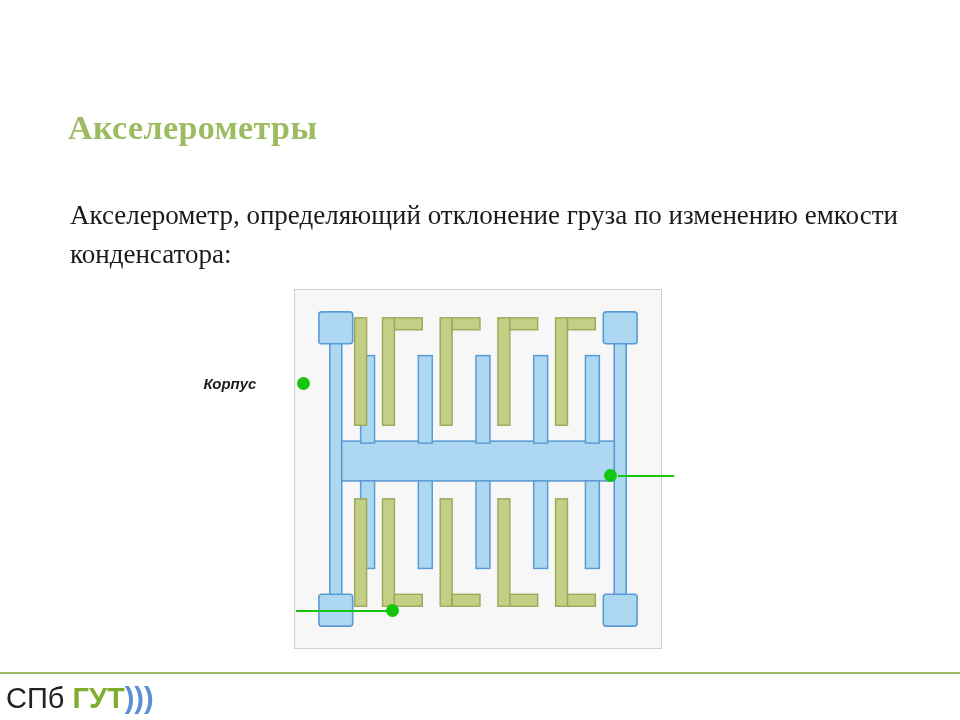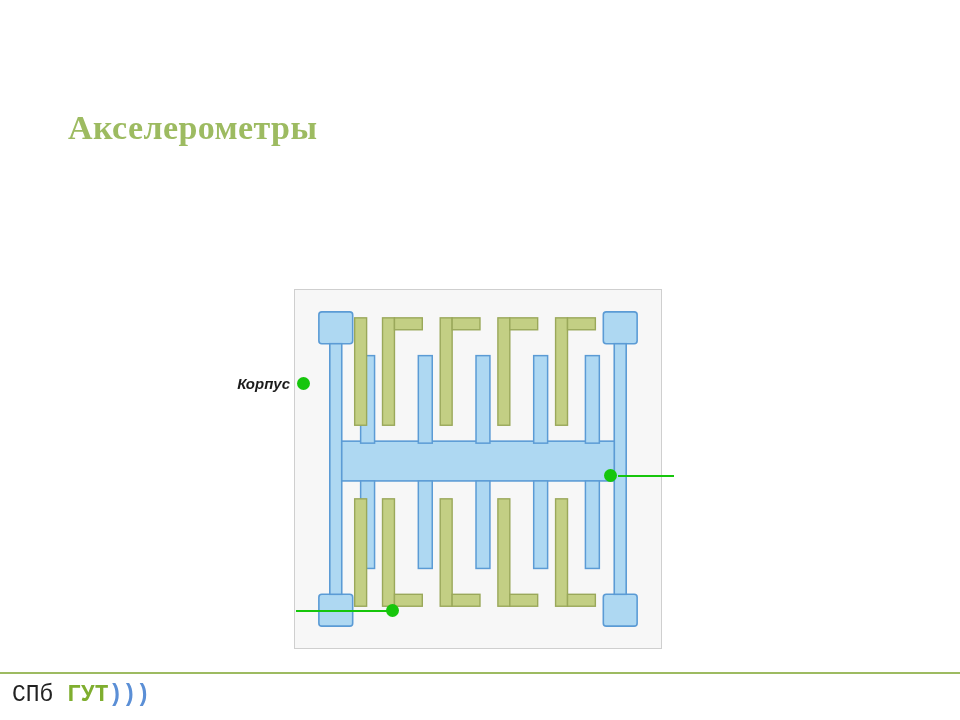--- a/index.html
+++ b/index.html
@@ -67,21 +67,21 @@
   
   .callout {
     position: absolute;
     font-family: "Liberation Sans", sans-serif;
     font-weight: bold;
     font-style: italic;
     font-size: 15px;
     line-height: 23px;
     color: #1c1c1c;
   }
-  .callout.left { text-align: right; }
+  .callout.left { text-align: center; }
   .callout.right { text-align: left; }
 
   .leader {
     position: absolute;
     background: #16c60c;
     height: 2px;
   }
   .dot {
     position: absolute;
     width: 13px;
@@ -96,36 +96,36 @@
     left: 0;
     top: 672px;
     width: 960px;
     height: 2px;
     background: #9dbb61;
   }
   .footer-logo {
     position: absolute;
     left: 6px;
     top: 682px;
-    font-family: Liberation Mono, monospace;
-    font-size: 23px;
+    font-family: Liberation Sans, sans-serif;
+    font-size: 29px;
     color: #222222;
     white-space: nowrap;
-    margin-left: 6px;
   }
   .footer-logo .accent { color: #7fae2f; font-weight: bold; }
   .footer-logo .paren { color: #5b8fd6; font-weight: bold; }
 </style>
 </head>
 <body>
 
 <div class="slide">
 
   <h1 class="slide-title">Акселерометры</h1>
 
+  <div class="slide-body">Акселерометр, определяющий отклонение груза по изменению емкости конденсатора:</div>
 
   <div class="figure">
     <svg class="fig-inner" viewBox="0 0 368 360" preserveAspectRatio="none">
 
       <g>
         <rect x="24" y="22" width="34" height="32" rx="3" fill="#aed8f2" stroke="#5b9bd5" stroke-width="1.6"></rect>
         <rect x="310" y="22" width="34" height="32" rx="3" fill="#aed8f2" stroke="#5b9bd5" stroke-width="1.6"></rect>
         <rect x="24" y="306" width="34" height="32" rx="3" fill="#aed8f2" stroke="#5b9bd5" stroke-width="1.6"></rect>
         <rect x="310" y="306" width="34" height="32" rx="3" fill="#aed8f2" stroke="#5b9bd5" stroke-width="1.6"></rect>
 

